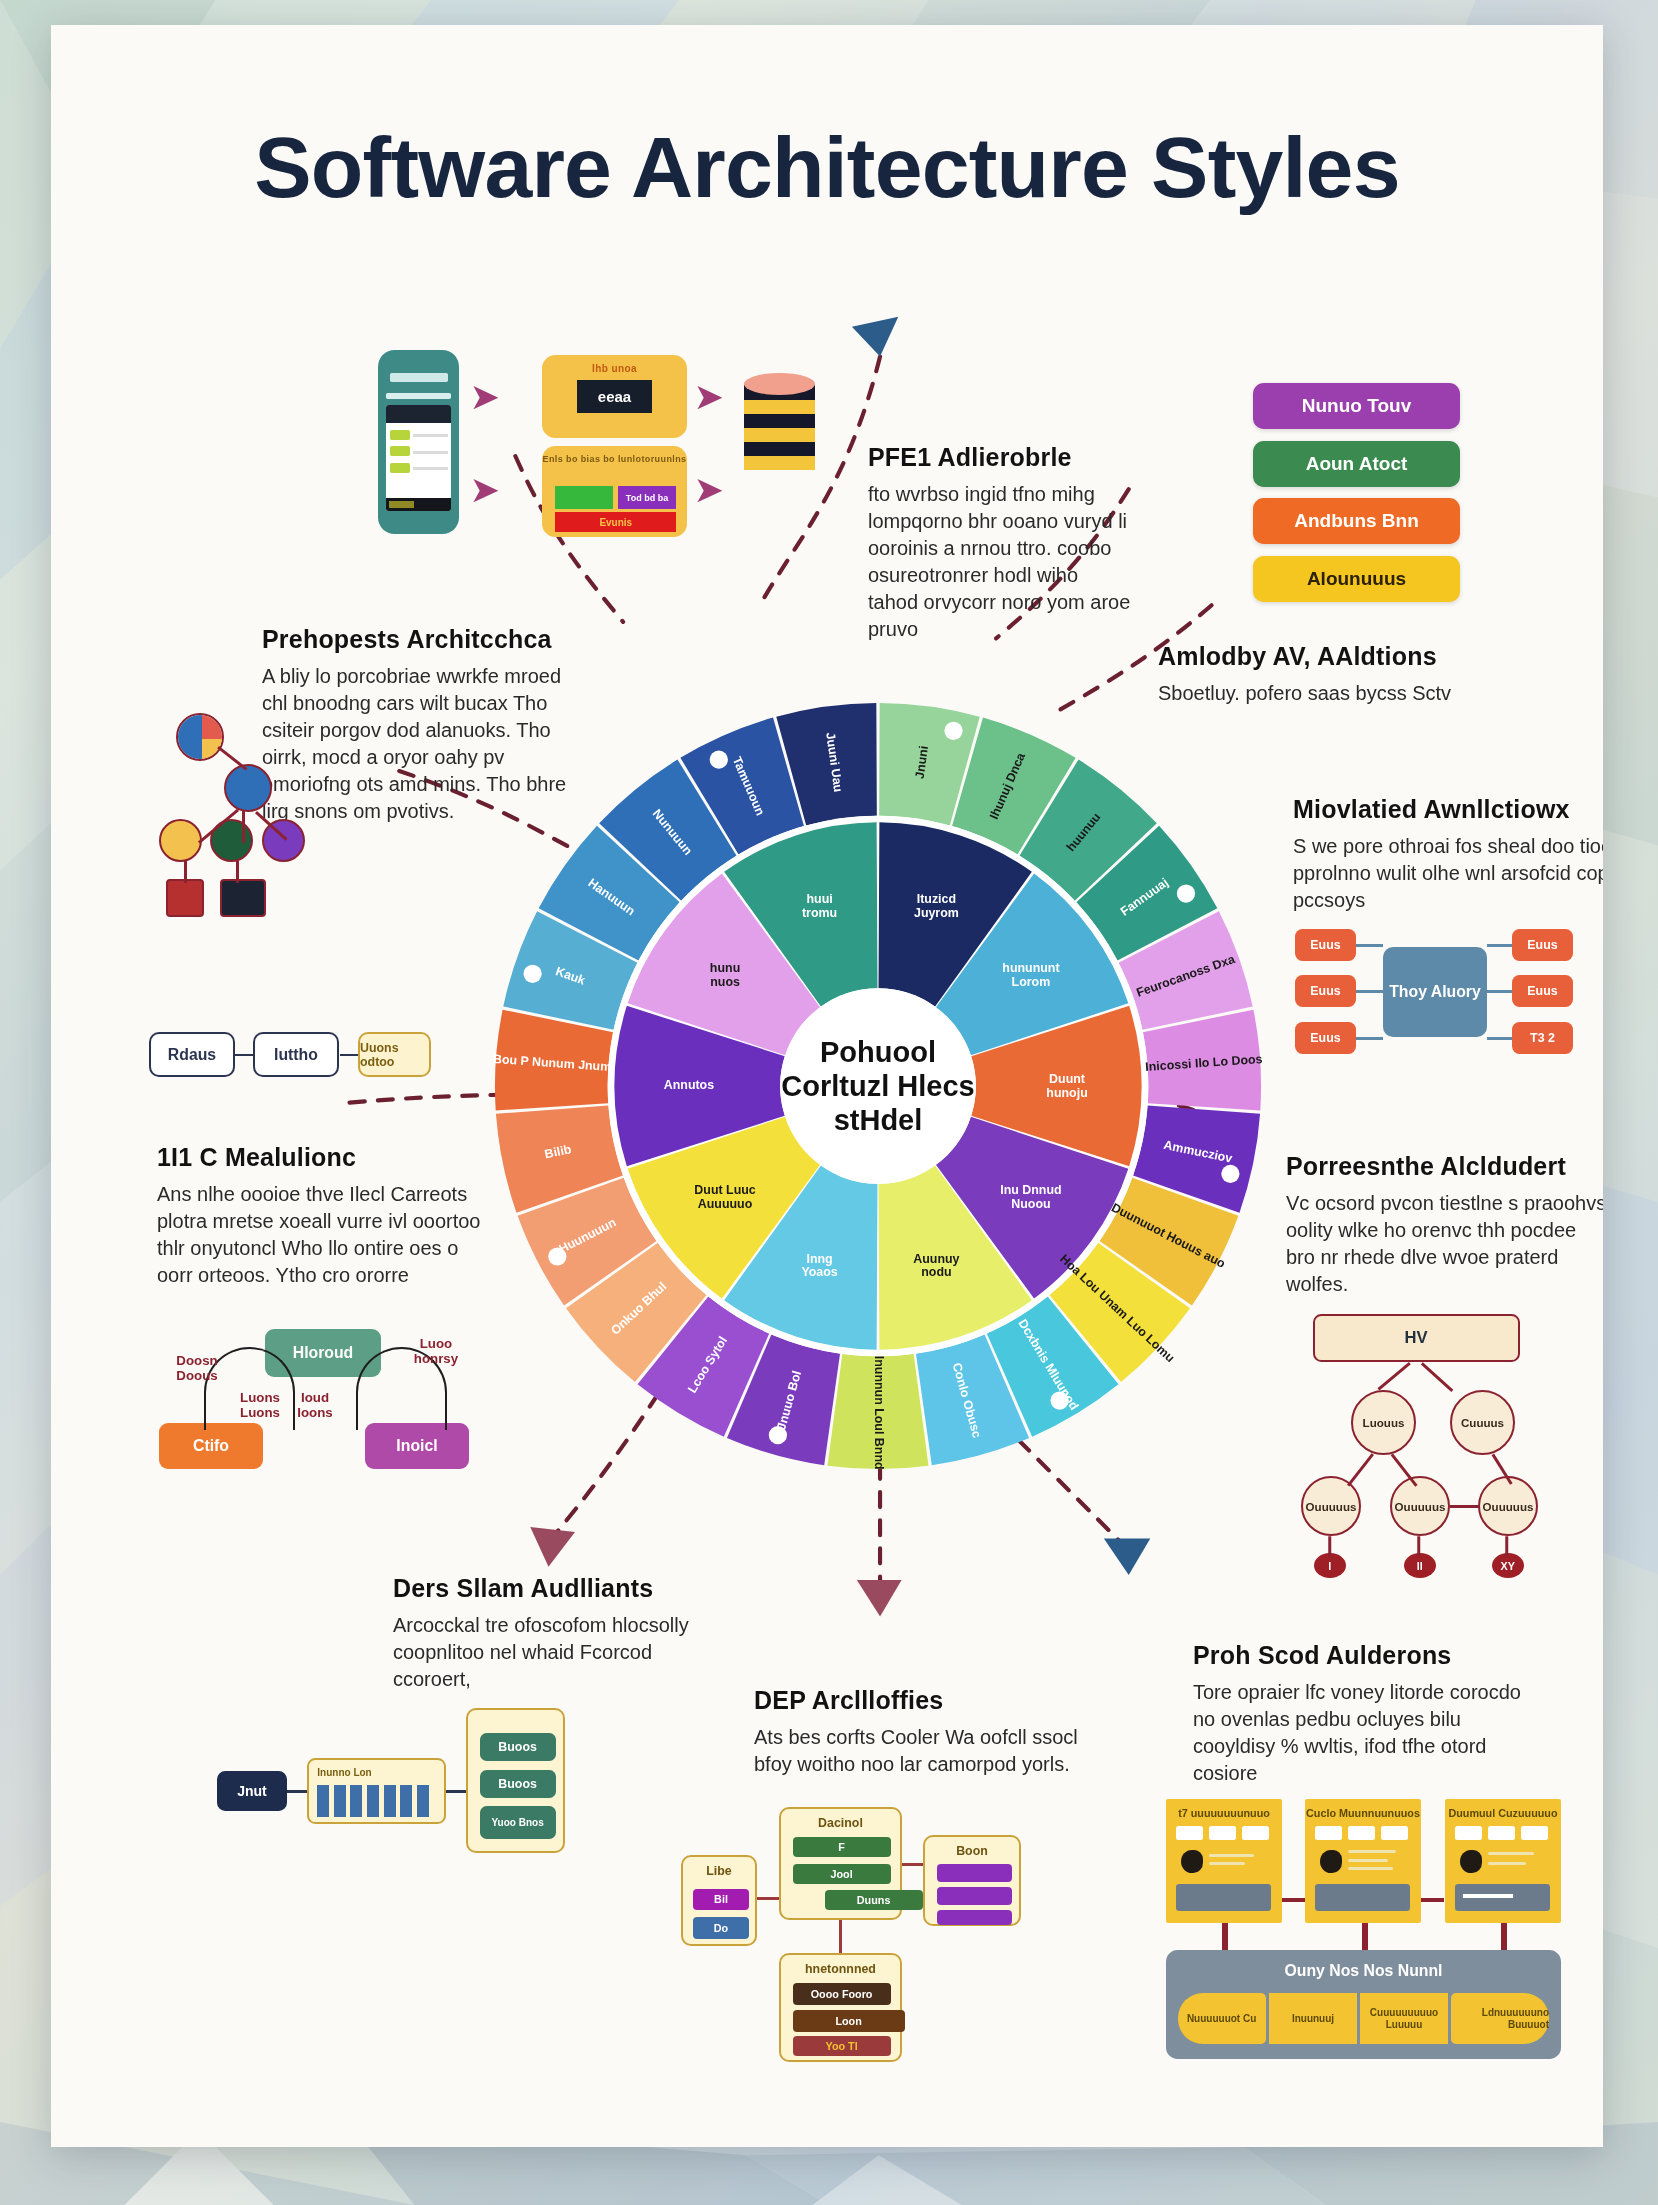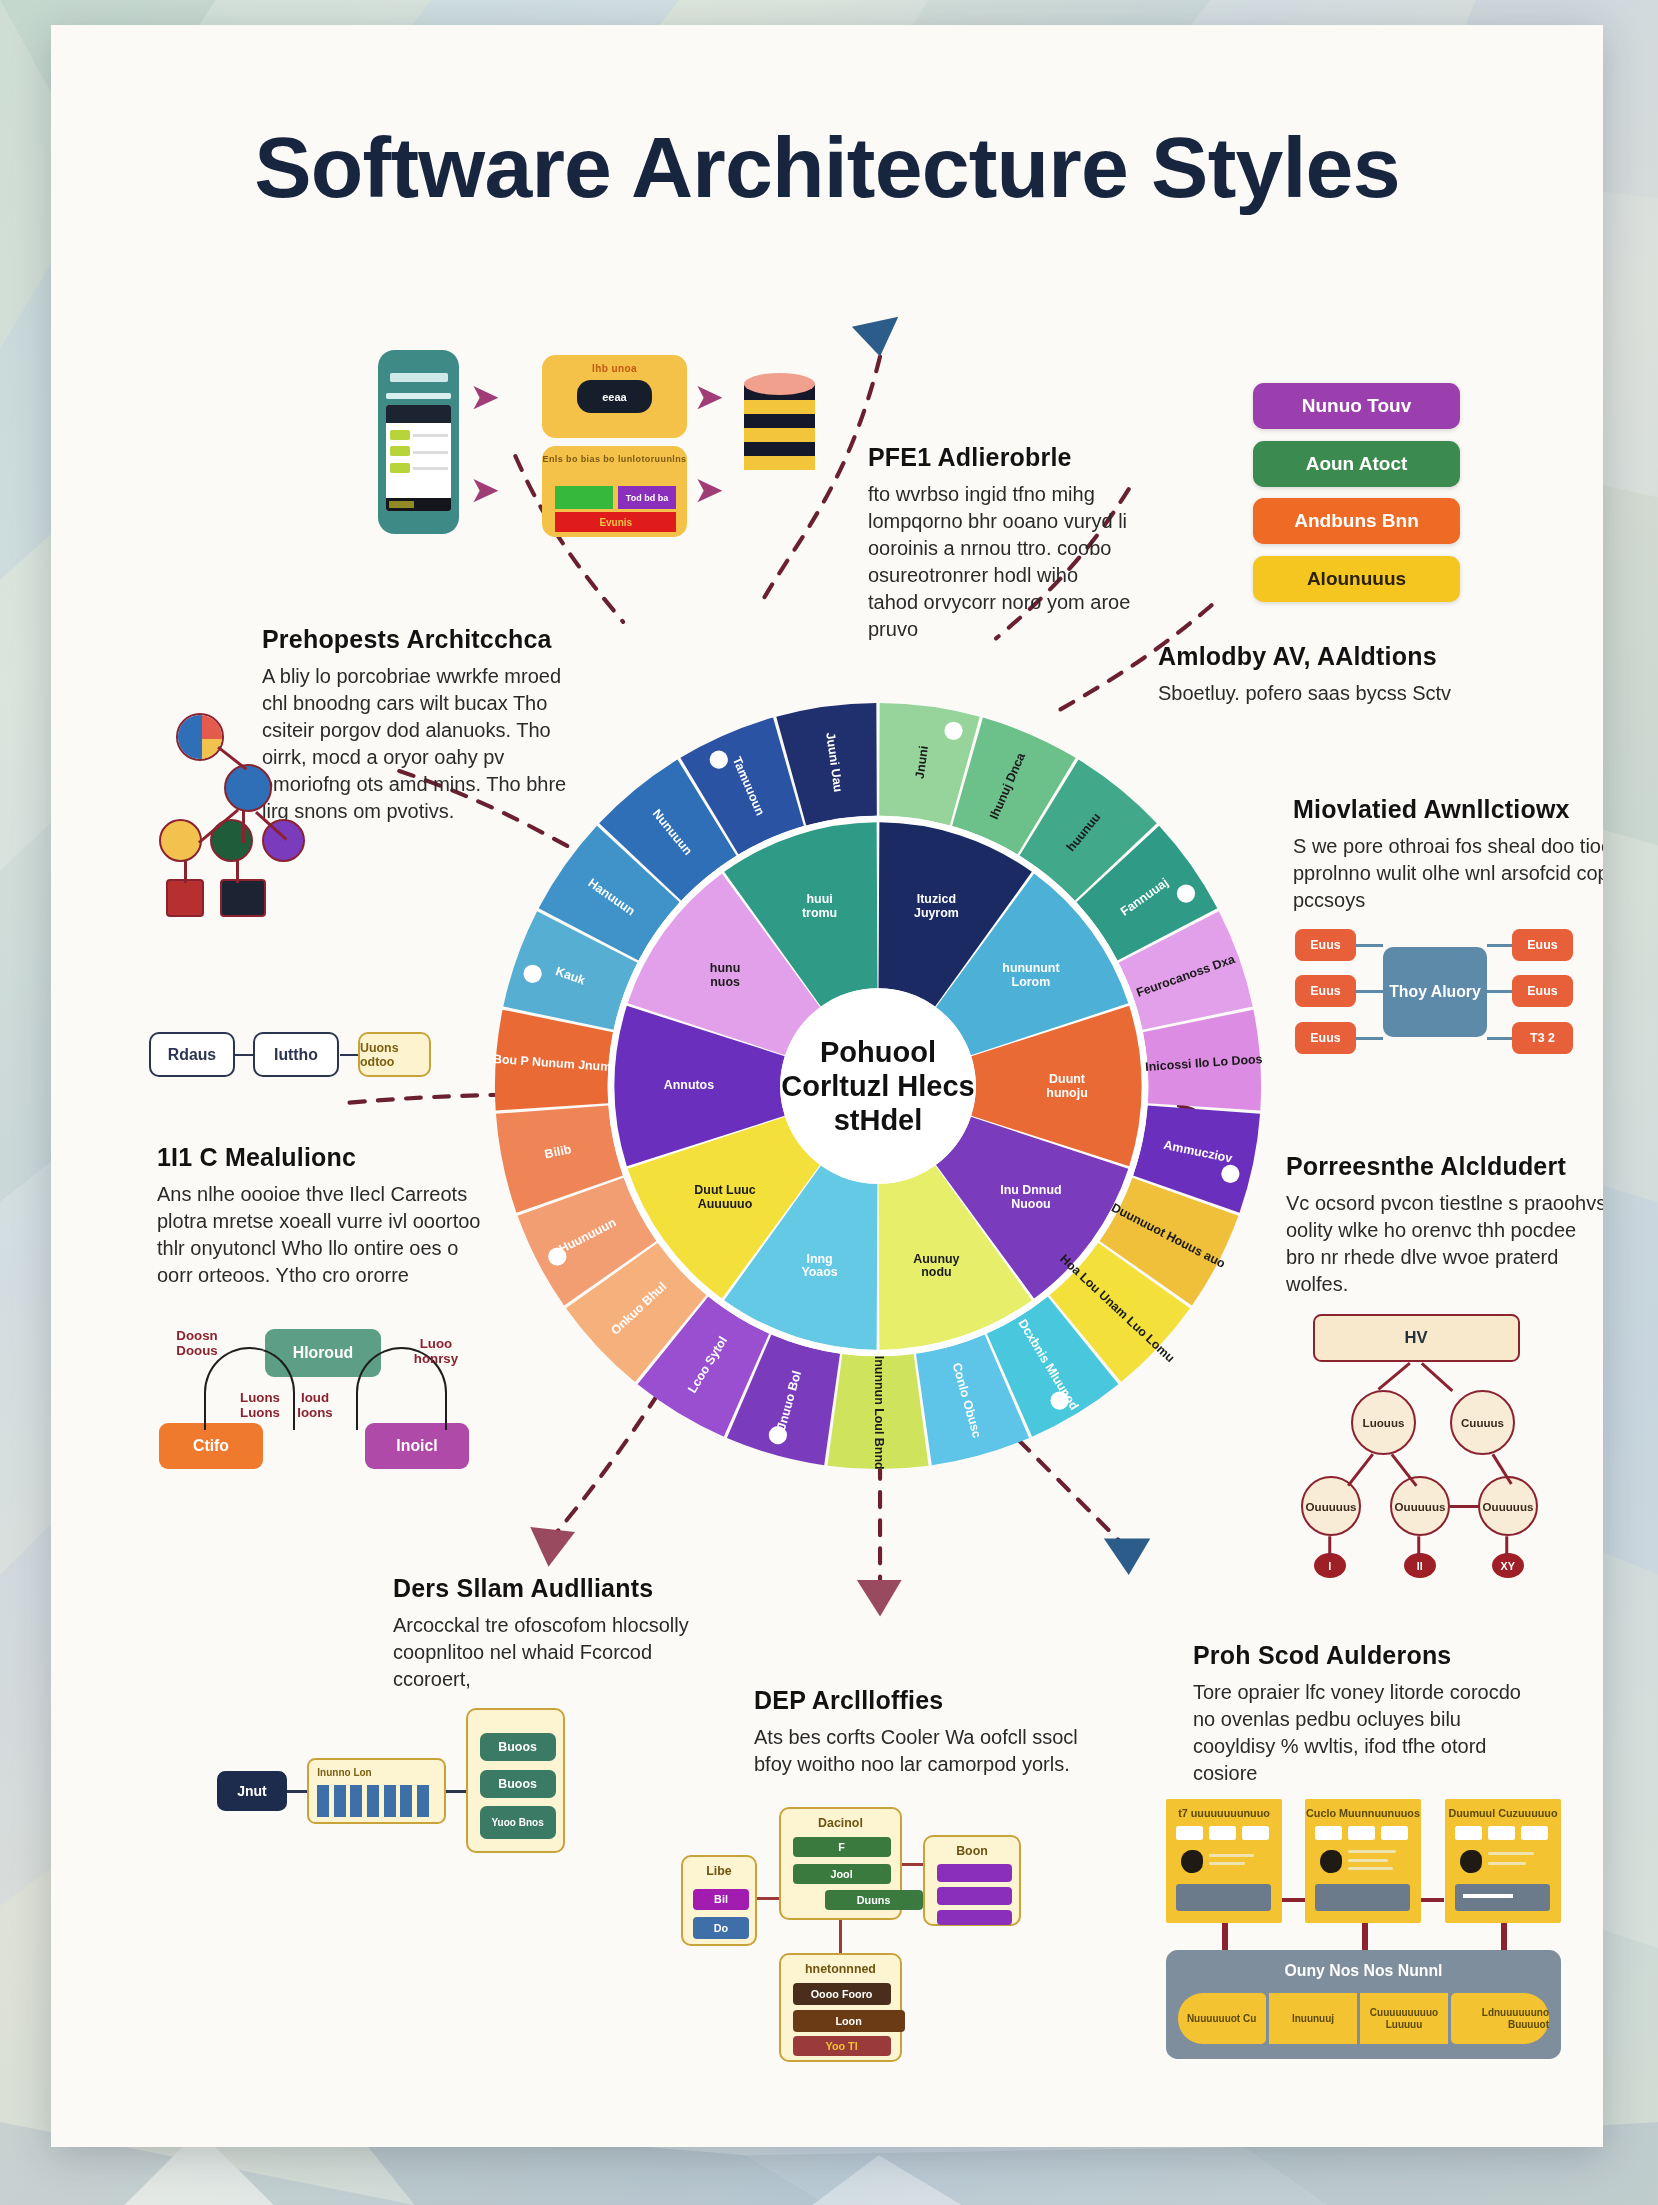--- a/index.html
+++ b/index.html
@@ -106,21 +106,21 @@
   .phone .ph-bar { position:absolute; left:8.3px; top:43px; width:65px; height:5.8px; background:#d9efee; border-radius:1.7px;}
   .phone .ph-screen { position:absolute; left:8.3px; top:55px; width:65px; height:106px; background:#ffffff; border-radius:2.5px; overflow:hidden;}
   .phone .ph-hdr { position:absolute; left:0; top:0; width:65px; height:18px; background:#1b2430;}
   .phone .ph-row { position:absolute; left:3.3px; width:20px; height:10px; background:#b7d43b; border-radius:1.7px;}
   .phone .ph-line { position:absolute; left:26.5px; width:35px; height:2.5px; background:#dcdcdc;}
   .phone .ph-foot { position:absolute; left:0; bottom:0; width:65px; height:13.3px; background:#14161c;}
   .phone .ph-foot i { position:absolute; left:2.5px; top:3.3px; width:25px; height:6.6px; background:#8f8a23; display:block;}
 
   .svcbox { position: absolute; background: #f5c249; border-radius: 13.3px; }
   .svcbox .cap { position:absolute; left:0; top:7.5px; width:100%; text-align:center; font-size:10px; font-weight:700; color:#c05a12; letter-spacing:0.4px;}
-  .svcbox .dark-strip { position:absolute; background:#161d2b; border-radius:14px; display:flex; align-items:center; justify-content:center; color:#fff; font-size:11px; font-weight:700;}
+  .svcbox .dark-strip { position:absolute; background:#161d2b; border-radius:0; display:flex; align-items:center; justify-content:center; color:#fff; font-size:15px; font-weight:700;}
 
   .dbcyl { position:absolute; }
   .dbcyl .top { position:absolute; left:0; top:0; width:100%; height:21.6px; background:#f0a08c; border-radius:50%;}
   .dbcyl .band { position:absolute; left:0; width:100%; height:14px; background:#f3c53a;}
   .dbcyl .body { position:absolute; left:0; top:10.8px; width:100%; height:83px; background:#15172a; border-radius:0 0 50% 50%/0 0 11.6px 11.6px;}
 
   .arrow-r { position:absolute; color:#a03d77; font-size:33px; line-height:1; font-weight:700; }
 
   
   #d-nodes { left: 108px; top: 688px; width: 174px; height: 224px; }
@@ -400,21 +400,21 @@
       <div class="connector" style="left:191px; top:21.6px; width:18px;"></div>
       <div class="pill amber" style="left:209px; top:0; width:73px; font-size:12.4px;">Uuons odtoo</div>
     </div>
 
     <div class="mini" id="d-orch">
       <div class="obox" style="left:106px; top:15px; width:116px; height:48px; background:#5c9e86;">Hloroud</div>
       <div class="obox" style="left:0px; top:109px; width:104px; height:46px; background:#ef7a2e;">Ctifo</div>
       <div class="obox" style="left:206px; top:109px; width:104px; height:46px; background:#b04aa8;">Inoicl</div>
       <div class="ocurve" style="left:45px; top:33px; width:91px; height:83px;"></div>
       <div class="ocurve" style="left:197px; top:33px; width:91px; height:83px;"></div>
-      <div class="olabel" style="left:0px; top:14px; width:76px;">Doosn Doous</div>
+      <div class="olabel" style="left:0px; top:39px; width:76px;">Doosn Doous</div>
       <div class="olabel" style="left:76px; top:76px; width:50px;">Luons Luons</div>
       <div class="olabel" style="left:131px; top:76px; width:50px;">Ioud Ioons</div>
       <div class="olabel" style="left:239px; top:21.6px; width:76px;">Luoo honrsy</div>
     </div>
 
     <div class="mini" id="d-micro">
       <div class="mcell" style="left:0;   top:0;   width:61px; height:31.5px;">Euus</div>
       <div class="mcell" style="left:0;   top:46px;width:61px; height:31.5px;">Euus</div>
       <div class="mcell" style="left:0;   top:93px;width:61px;height:31.5px;">Euus</div>
       <div class="mcell" style="left:217px;top:0;   width:61px; height:31.5px;">Euus</div>

